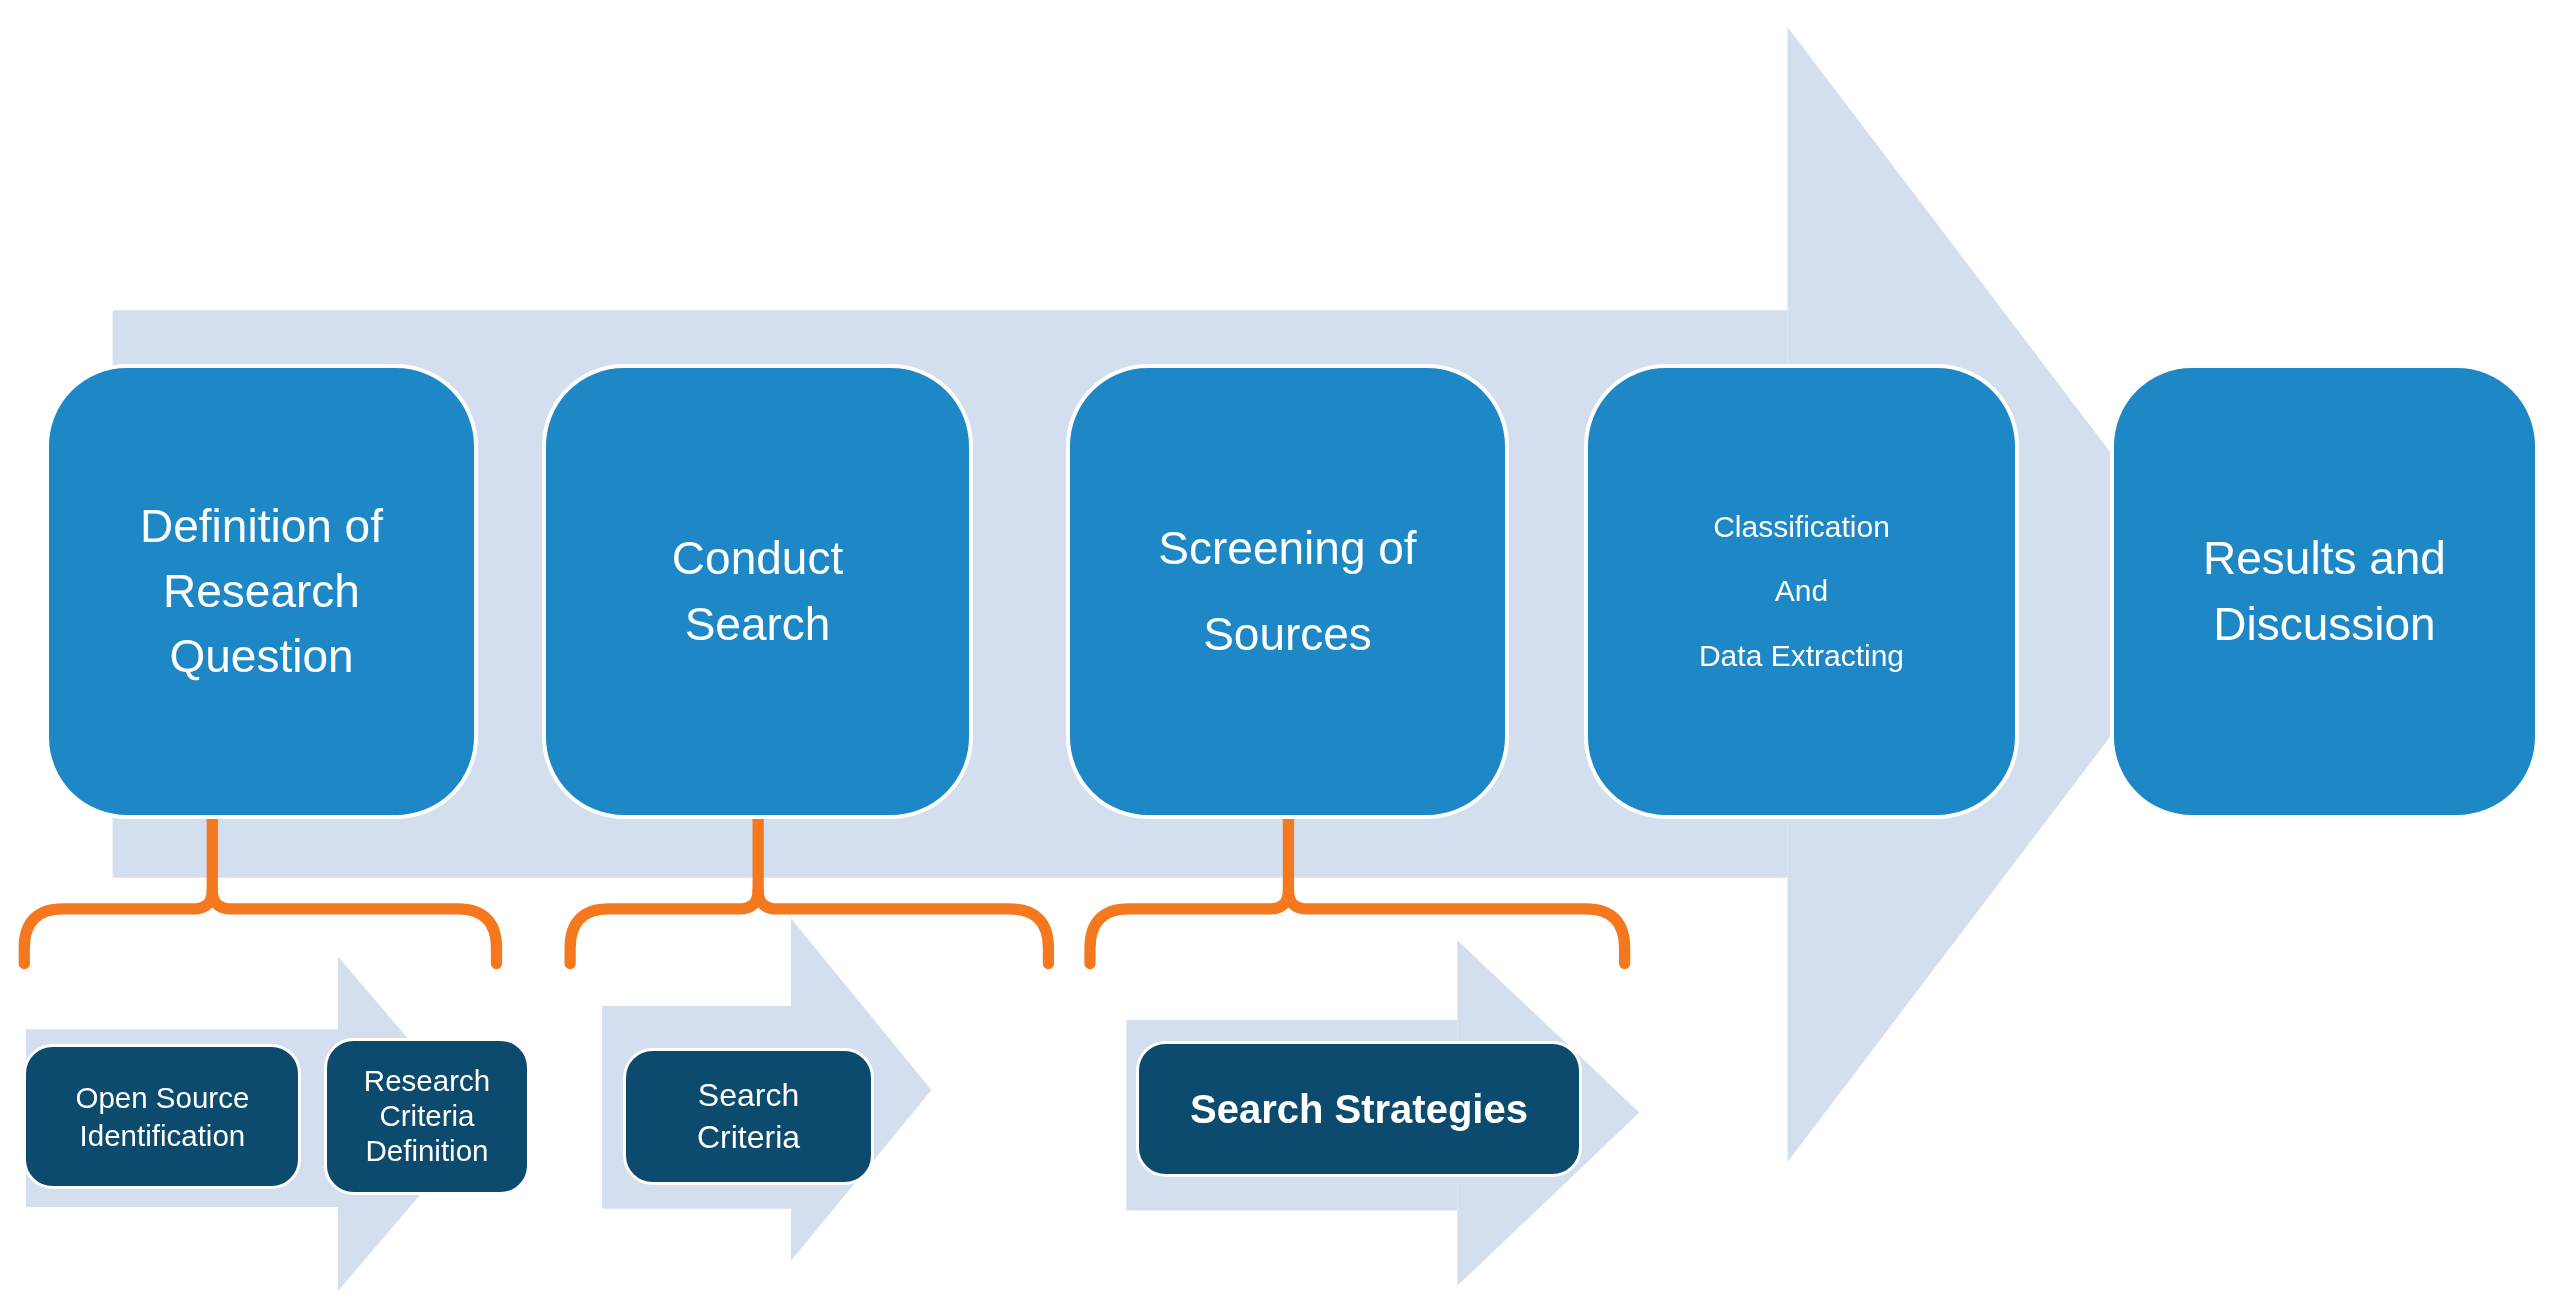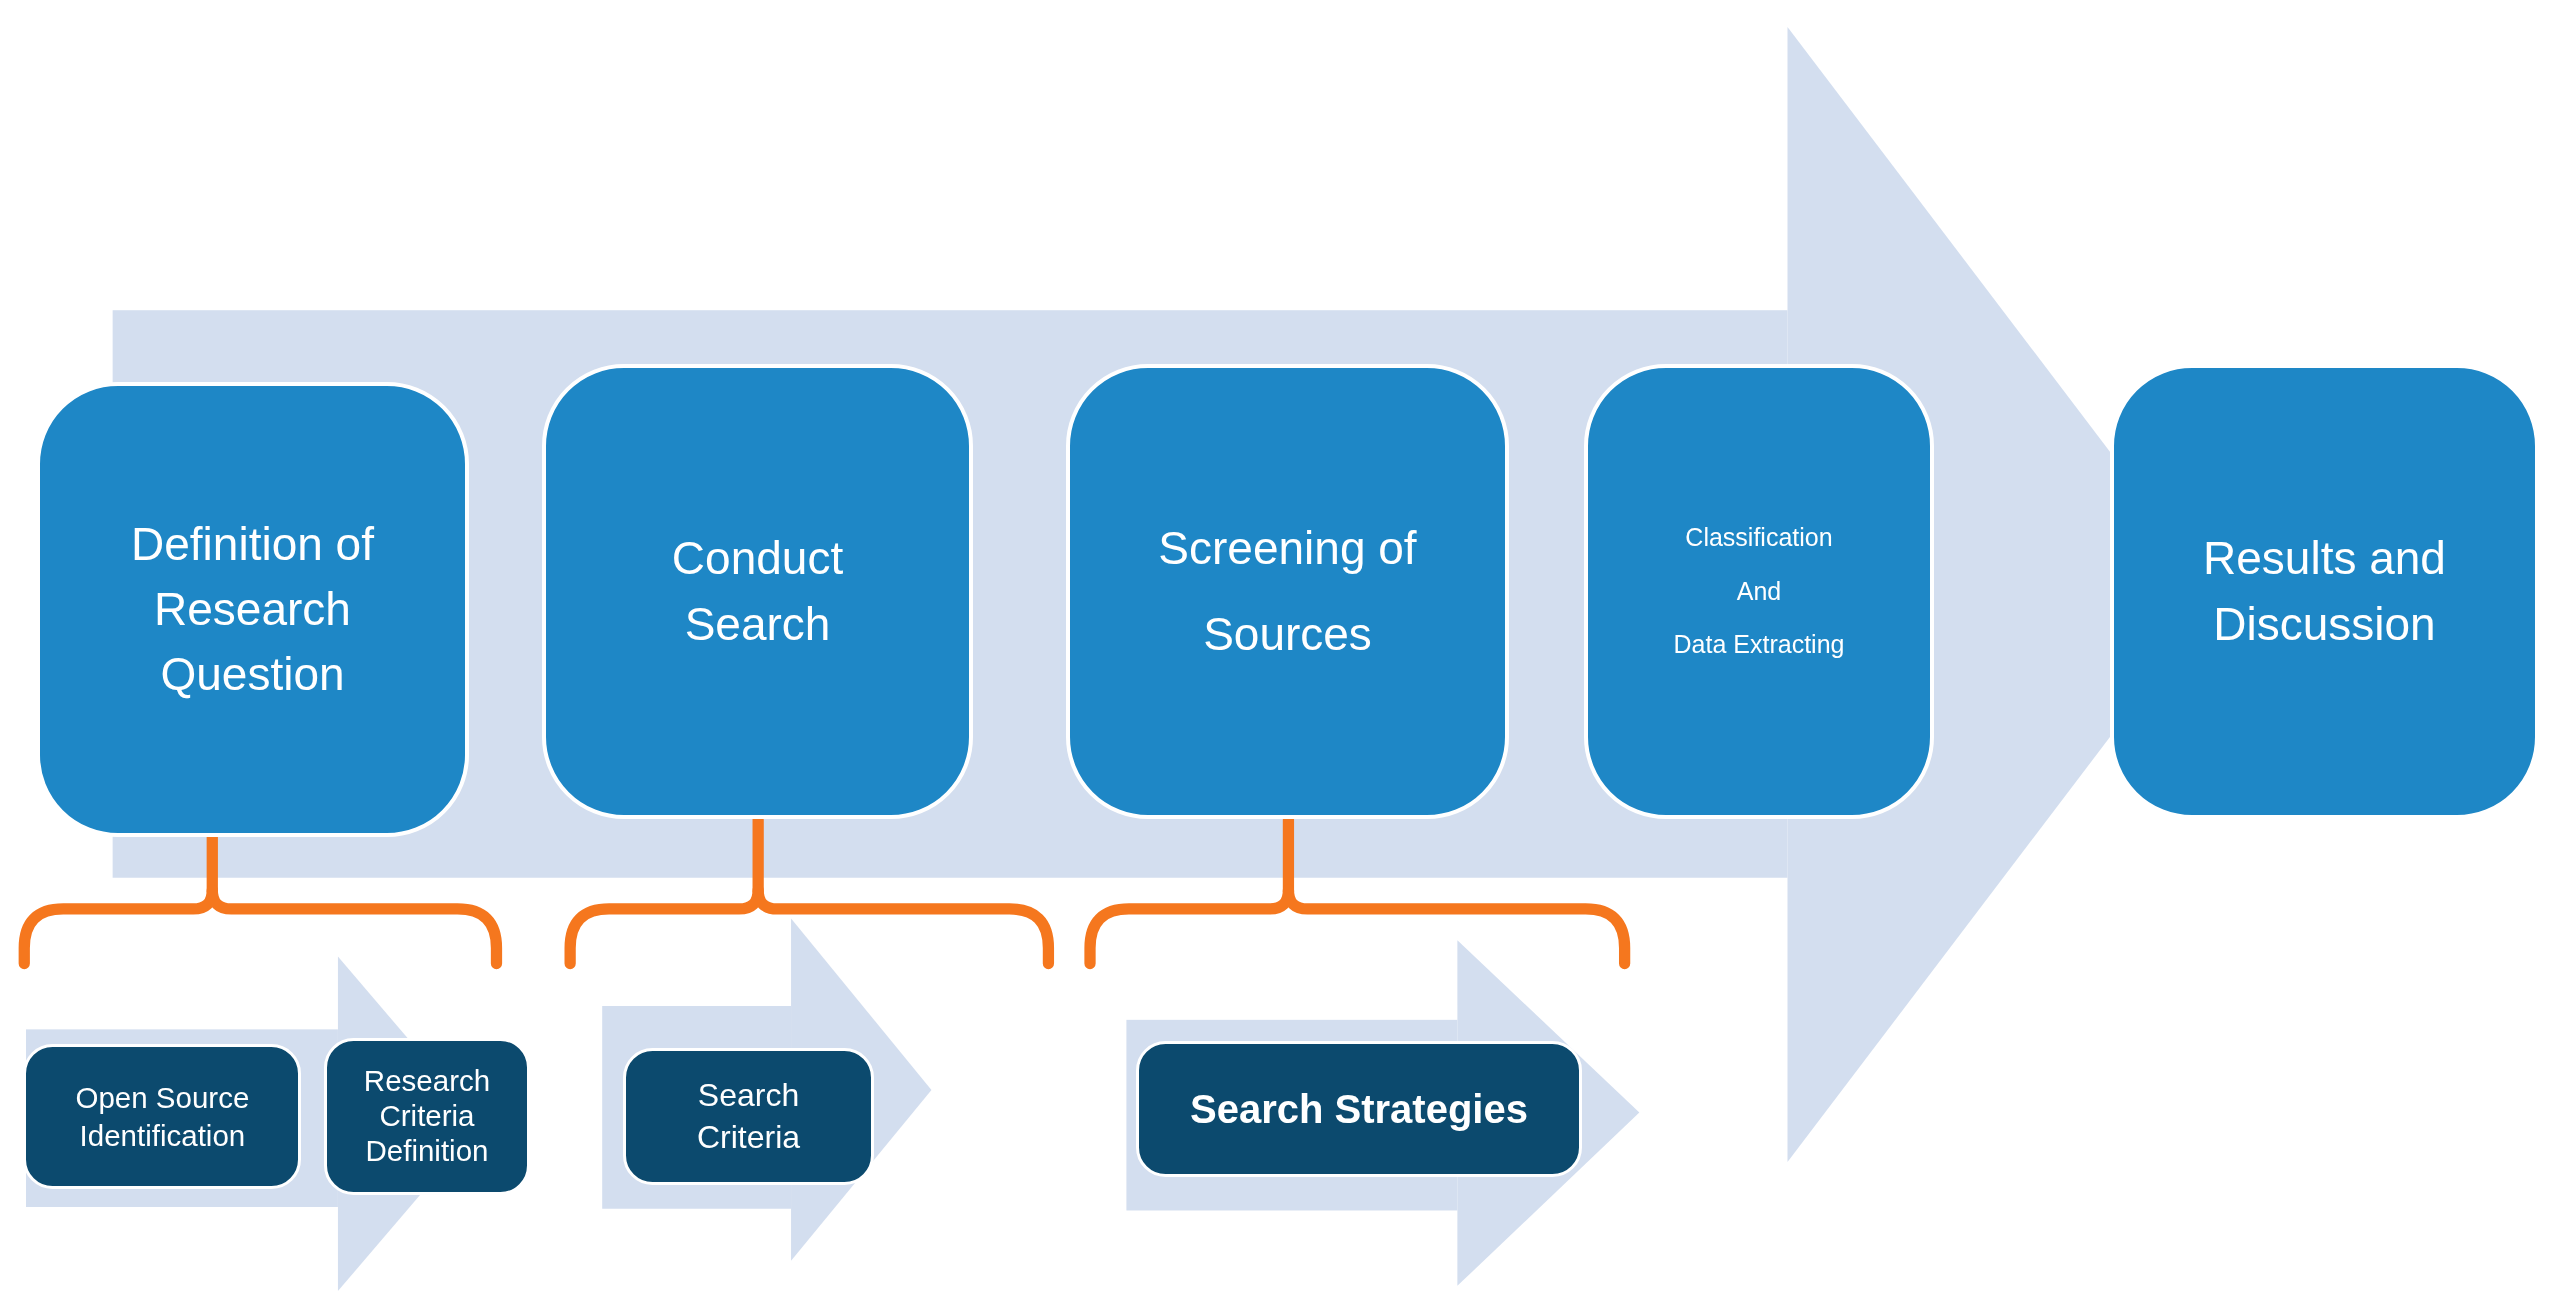--- a/index.html
+++ b/index.html
@@ -34,24 +34,24 @@
     color: #ffffff;
     display: flex;
     flex-direction: column;
     align-items: center;
     justify-content: center;
     text-align: center;
     font-size: 46px;
     line-height: 1.42;
   }
   .bigbox span { display: block; }
-  #bb1 { left: 36px;   width: 433px; margin-top: 18px; }
+  #bb1 { left: 45px;   width: 433px; }
   #bb2 { left: 542px;  width: 431px; }
   #bb3 { left: 1066px; width: 443px; gap: 20px; }
-  #bb4 { left: 1584px; width: 350px; font-size: 25px; line-height: 2.15; }
+  #bb4 { left: 1584px; width: 435px; font-size: 30px; line-height: 2.15; }
   #bb5 { left: 2110px; width: 429px; }
   
   .smallbox {
     position: absolute;
     box-sizing: border-box;
     border: 3.5px solid #ffffff;
     border-radius: 29.5px;
     background: #0c4a6e;
     color: #ffffff;
     display: flex;

